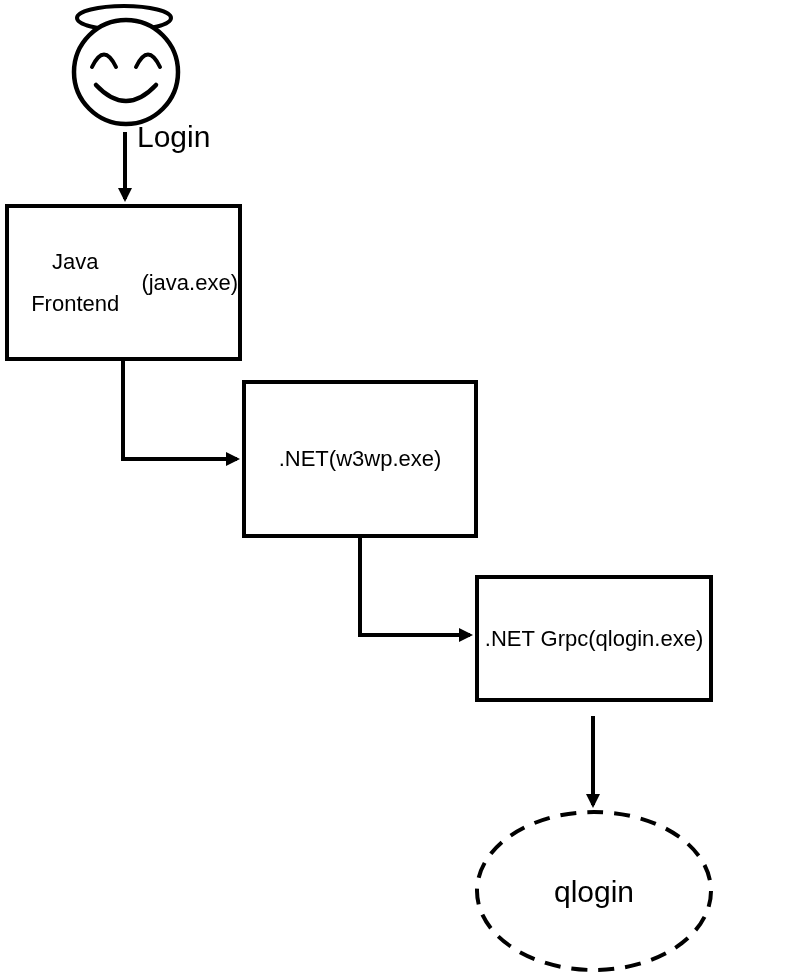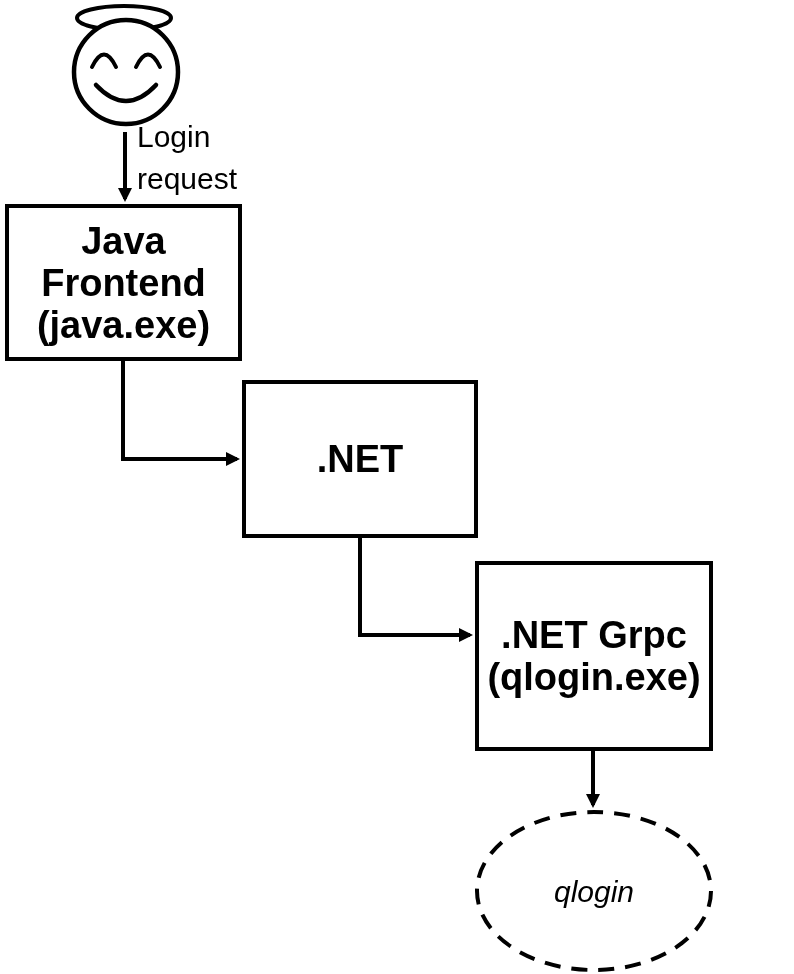--- a/index.html
+++ b/index.html
@@ -23,50 +23,48 @@
     top: 0;
     width: 794px;
     height: 974px;
   }
   .node-box {
     position: absolute;
     box-sizing: border-box;
     border: 4px solid #000000;
     background: #ffffff;
     display: flex;
-    flex-direction: column;
+    flex-direction: row;
     align-items: center;
     justify-content: center;
     text-align: center;
-    font-size: 38px;
+    font-size: 22px;
     line-height: 42px;
-    font-weight: bold;
   }
   .box-frontend { left: 5px;   top: 204px; width: 237px; height: 157px; }
   .box-backend  { left: 242px; top: 380px; width: 236px; height: 158px; }
-  .box-grpc     { left: 475px; top: 561px; width: 238px; height: 190px; }
+  .box-grpc     { left: 475px; top: 575px; width: 238px; height: 127px; }
 
   .edge-label {
     position: absolute;
     font-size: 30px;
     line-height: 42px;
     white-space: nowrap;
   }
   .label-login  { left: 137px; top: 116px; }
   .label-native { left: 618px; top: 722px; }
 
   .ellipse-label {
     position: absolute;
     left: 477px;
     top: 871px;
     width: 234px;
     text-align: center;
     font-size: 30px;
     line-height: 42px;
-    font-style: italic;
   }
   .line { display: block; }
 </style>
 </head>
 <body>
 
 <div class="canvas">
 
   <svg class="overlay-svg" viewBox="0 0 794 974" xmlns="http://www.w3.org/2000/svg">
     <defs>
@@ -88,31 +86,31 @@
       <path d="M123,361 L123,459 L237,459" marker-end="url(#arrowhead)"></path>
       <path d="M360,538 L360,635 L470,635" marker-end="url(#arrowhead)"></path>
       <path d="M593,716 L593,805" marker-end="url(#arrowhead)"></path>
     </g>
 
     <ellipse cx="594" cy="891" rx="117" ry="79" fill="#ffffff" stroke="#000000" stroke-width="4" stroke-dasharray="16 11"></ellipse>
   </svg>
 
   <div class="edge-label label-login">
     <span class="line">Login</span>
-    <span class="line">request</span>
   </div>
 
 
   <div class="node-box box-frontend">
     <span class="line">Java Frontend</span>
     <span class="line">(java.exe)</span>
   </div>
 
   <div class="node-box box-backend">
     <span class="line">.NET</span>
+    <span class="line">(w3wp.exe)</span>
   </div>
 
   <div class="node-box box-grpc">
     <span class="line">.NET Grpc</span>
     <span class="line">(qlogin.exe)</span>
   </div>
 
   <div class="ellipse-label">qlogin</div>
 
 </div>

